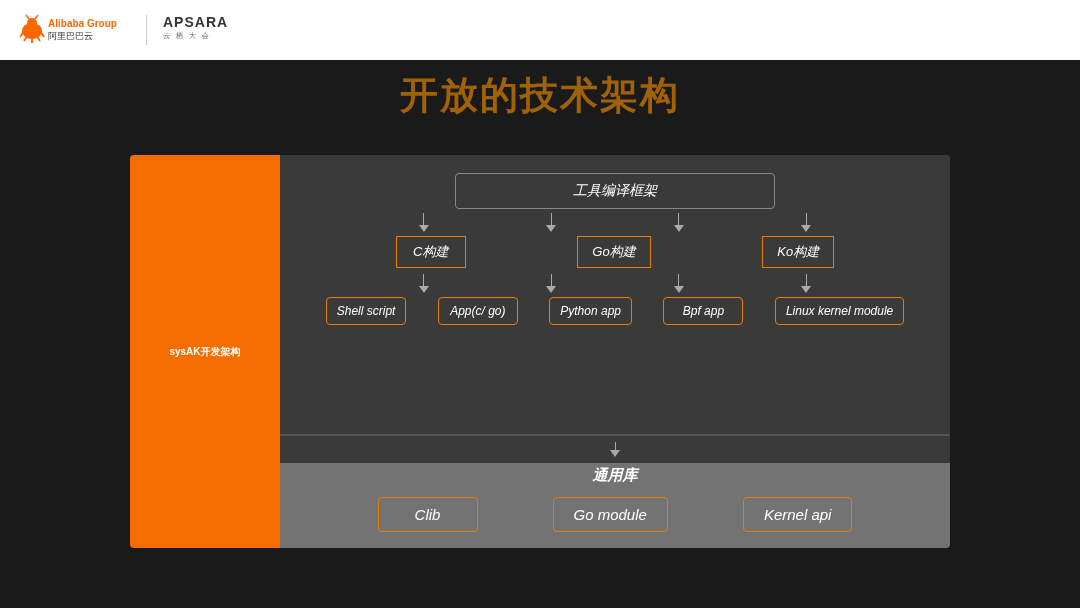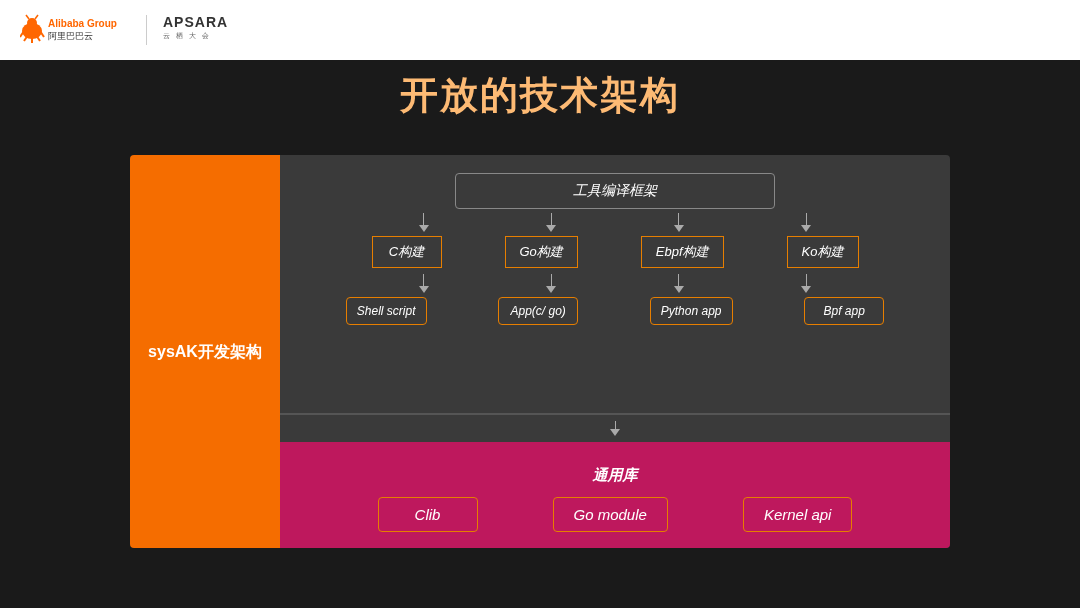--- a/index.html
+++ b/index.html
@@ -31,21 +31,21 @@
       margin: 0 8px;
     }
 
     
     .main-title {
       position: absolute;
       top: 70px;
       left: 0;
       right: 0;
       text-align: center;
-      color: #fdba74;
+      color: #a16207;
       font-size: 38px;
       font-weight: bold;
       letter-spacing: 2px;
     }
 
     
     .diagram-container {
       position: absolute;
       top: 155px;
       left: 130px;
@@ -60,21 +60,21 @@
       background: #f56d00;
       border-radius: 4px 0 0 4px;
       display: flex;
       align-items: center;
       justify-content: center;
       flex-shrink: 0;
     }
 
     .left-panel-text {
       color: #fff;
-      font-size: 16px;
+      font-size: 10px;
       font-weight: bold;
       writing-mode: horizontal-tb;
       text-align: center;
       line-height: 1.6;
     }
 
     
     .right-panel {
       flex: 1;
       background: #3a3a3a;
@@ -177,22 +177,22 @@
 
     
     .arrow-section {
       display: flex;
       justify-content: center;
       padding: 6px 0;
     }
 
     
     .bottom-section {
-      background: #be185d;
-      padding: 24px 20px 16px;
+      background: #737373;
+      padding: 3px 20px 16px;
     }
 
     .library-title {
       text-align: center;
       color: #fff;
       font-size: 15px;
       font-weight: bold;
       margin-bottom: 12px;
     }
 
@@ -290,23 +290,20 @@
       </div>
 
       <div class="build-boxes-row">
         <div class="build-box">
           <span>C构建</span>
         </div>
         <div class="build-box">
           <span>Go构建</span>
         </div>
         <div class="build-box">
-          <span>Ebpf构建</span>
-        </div>
-        <div class="build-box">
           <span>Ko构建</span>
         </div>
       </div>
 
       <div class="arrow-down-center" style="padding: 0 60px;">
         <div class="arrow-down">
           <div class="arrow-line"></div>
           <div class="arrow-head"></div>
         </div>
         <div class="arrow-down">
@@ -328,20 +325,23 @@
           <span>Shell script</span>
         </div>
         <div class="script-box">
           <span>App(c/ go)</span>
         </div>
         <div class="script-box">
           <span>Python app</span>
         </div>
         <div class="script-box">
           <span>Bpf app</span>
+        </div>
+        <div class="script-box">
+          <span>Linux kernel module</span>
         </div>
       </div>
 
     </div>
 
     <div class="arrow-section">
       <div class="arrow-down">
         <div class="arrow-line" style="height: 8px;"></div>
         <div class="arrow-head"></div>
       </div>

